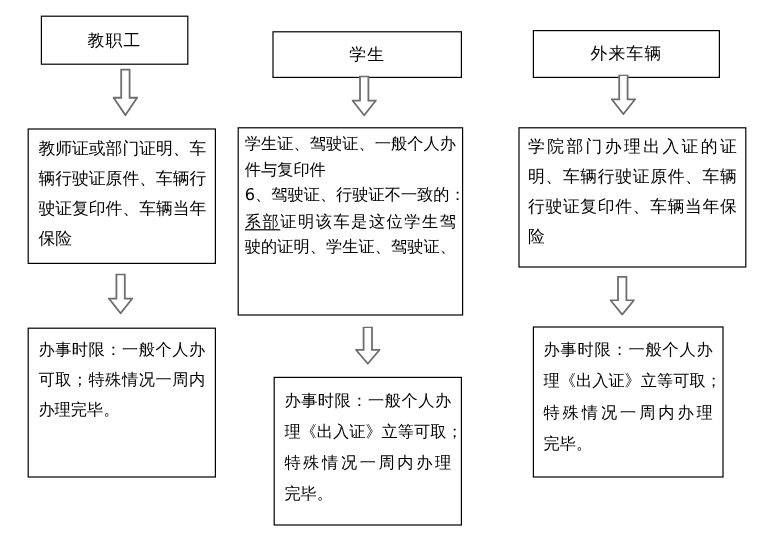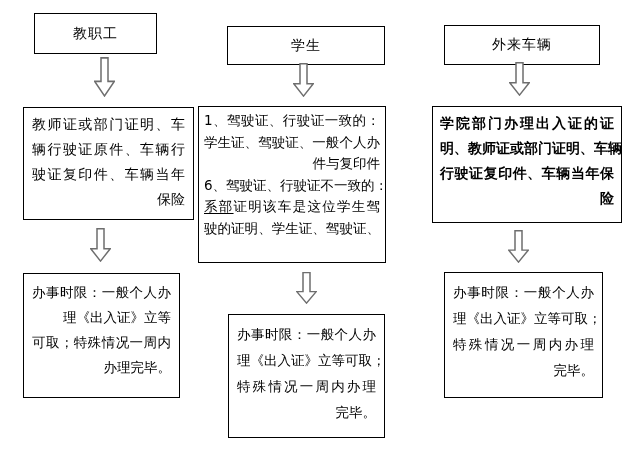--- a/index.html
+++ b/index.html
@@ -22,42 +22,41 @@
     display: flex;
     align-items: center;
     justify-content: center;
     font-size: 14px;
     letter-spacing: 1px;
   }
   .text-box { font-size: 14px; }
   .line {
     white-space: nowrap;
     overflow: visible;
-    text-align: right;
   }
   .line.stretch {
     text-align: justify;
     text-align-last: justify;
   }
   
   .b-c1-h { left: 34px;  top: 13px;  width: 123px; height: 41px; }
-  .b-c1-m { left: 23px;  top: 107px; width: 171px; height: 113px; padding: 4px 8px; }
+  .b-c1-m { left: 23px;  top: 107px; width: 157px; height: 113px; padding: 4px 8px; }
   .b-c1-m .line { line-height: 25px; }
   .b-c1-b { left: 23px;  top: 273px; width: 157px; height: 125px; padding: 6px 8px; font-size: 13.5px; }
   .b-c1-b .line { line-height: 25px; }
   
   .b-c2-h { left: 227px; top: 14px;  width: 158px; height: 39px; margin-top: 12px; }
   .b-c2-m { left: 198px; top: 106px; width: 188px; height: 157px; padding: 3px 5px; font-size: 13.5px; }
   .b-c2-m .line { line-height: 21.5px; }
   .b-c2-b { left: 228px; top: 314px; width: 157px; height: 124px; padding: 6px 8px; font-size: 13.5px; }
   .b-c2-b .line { line-height: 26px; }
   
   .b-c3-h { left: 444px; top: 13px;  width: 156px; height: 40px; margin-top: 12px; }
   .b-c3-m { left: 432px; top: 106px; width: 190px; height: 117px; padding: 4px 7px; }
-  .b-c3-m .line { line-height: 25px; font-weight: bold; }
+  .b-c3-m .line { line-height: 25px; }
   .b-c3-b { left: 444px; top: 272px; width: 159px; height: 126px; padding: 6px 8px; font-size: 13.5px; }
   .b-c3-b .line { line-height: 26px; }
   
   .arrow { position: absolute; }
   .arr-1 { left: 94px;  top: 57px;  width: 21px; height: 40px; }
   .arr-2 { left: 90px;  top: 228px; width: 21px; height: 34px; }
   .arr-3 { left: 293px; top: 63px;  width: 21px; height: 34px; }
   .arr-4 { left: 296px; top: 272px; width: 21px; height: 32px; }
   .arr-5 { left: 509px; top: 62px;  width: 21px; height: 34px; }
   .arr-6 { left: 508px; top: 230px; width: 21px; height: 33px; }
@@ -90,35 +89,33 @@
     <div class="line stretch">驶证复印件、车辆当年</div>
     <div class="line">保险</div>
   </div>
 
   <svg class="arrow arr-2" viewBox="0 0 21 36" preserveAspectRatio="none">
     <polygon points="7,0.75 14,0.75 14,22 20.25,22 10.5,35 0.75,22 7,22" fill="#ffffff" stroke="#6e6e6e" stroke-width="1.5" stroke-linejoin="miter"></polygon>
   </svg>
 
   <div class="box text-box b-c1-b">
     <div class="line stretch">办事时限：一般个人办</div>
-    <div class="line">理《出入证》立等</div>
     <div class="line stretch">可取；特殊情况一周内</div>
     <div class="line">办理完毕。</div>
   </div>
 
   <div class="box header-box b-c2-h">
     <span>学生</span>
   </div>
 
   <svg class="arrow arr-3" viewBox="0 0 21 36" preserveAspectRatio="none">
     <polygon points="7,0.75 14,0.75 14,22 20.25,22 10.5,35 0.75,22 7,22" fill="#ffffff" stroke="#6e6e6e" stroke-width="1.5" stroke-linejoin="miter"></polygon>
   </svg>
 
   <div class="box text-box b-c2-m">
-    <div class="line stretch">1、驾驶证、行驶证一致的：</div>
     <div class="line stretch">学生证、驾驶证、一般个人办</div>
     <div class="line">件与复印件</div>
     <div class="line stretch">6、驾驶证、行驶证不一致的：</div>
     <div class="line stretch"><span class="flagged">系部</span><span>证明该车是这位学生驾</span></div>
     <div class="line stretch">驶的证明、学生证、驾驶证、</div>
   </div>
 
   <svg class="arrow arr-4" viewBox="0 0 21 36" preserveAspectRatio="none">
     <polygon points="7,0.75 14,0.75 14,22 20.25,22 10.5,35 0.75,22 7,22" fill="#ffffff" stroke="#6e6e6e" stroke-width="1.5" stroke-linejoin="miter"></polygon>
   </svg>
@@ -133,21 +130,21 @@
   <div class="box header-box b-c3-h">
     <span>外来车辆</span>
   </div>
 
   <svg class="arrow arr-5" viewBox="0 0 21 36" preserveAspectRatio="none">
     <polygon points="7,0.75 14,0.75 14,22 20.25,22 10.5,35 0.75,22 7,22" fill="#ffffff" stroke="#6e6e6e" stroke-width="1.5" stroke-linejoin="miter"></polygon>
   </svg>
 
   <div class="box text-box b-c3-m">
     <div class="line stretch">学院部门办理出入证的证</div>
-    <div class="line stretch">明、教师证或部门证明、车辆</div>
+    <div class="line stretch">明、车辆行驶证原件、车辆</div>
     <div class="line stretch">行驶证复印件、车辆当年保</div>
     <div class="line">险</div>
   </div>
 
   <svg class="arrow arr-6" viewBox="0 0 21 36" preserveAspectRatio="none">
     <polygon points="7,0.75 14,0.75 14,22 20.25,22 10.5,35 0.75,22 7,22" fill="#ffffff" stroke="#6e6e6e" stroke-width="1.5" stroke-linejoin="miter"></polygon>
   </svg>
 
   <div class="box text-box b-c3-b">
     <div class="line stretch">办事时限：一般个人办</div>

